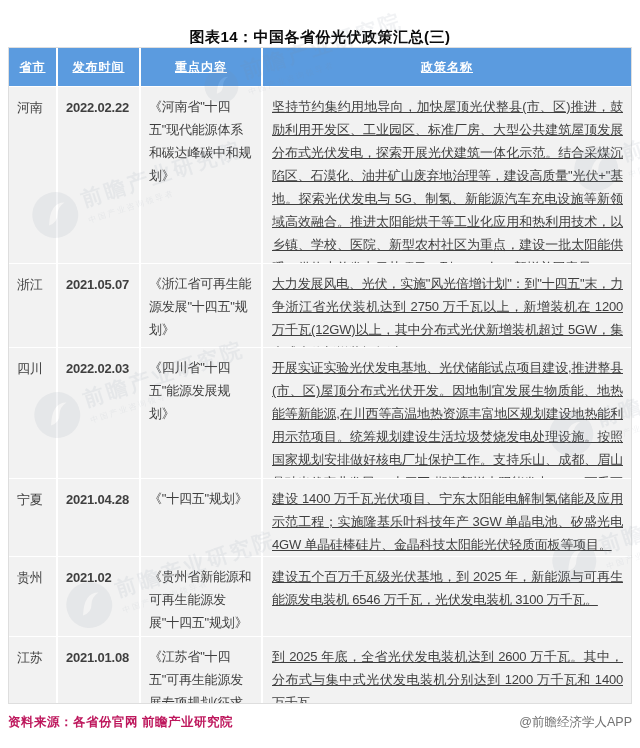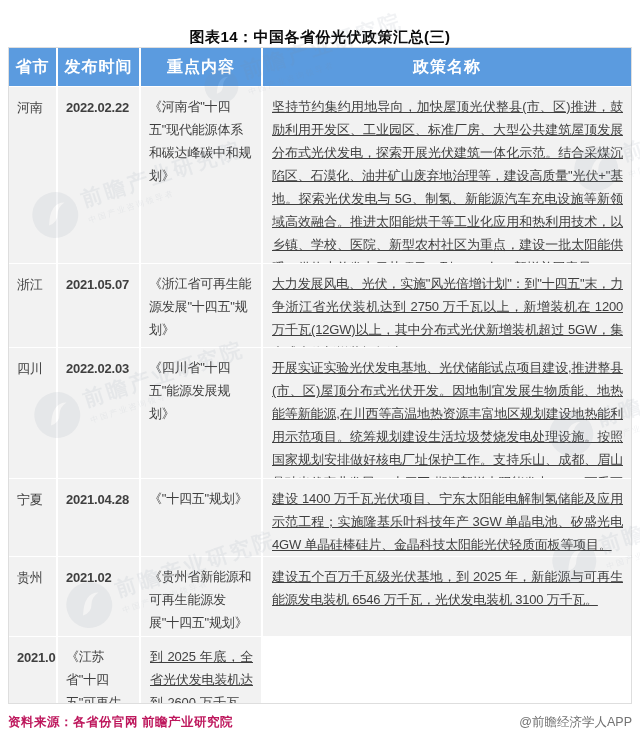--- a/index.html
+++ b/index.html
@@ -22,23 +22,24 @@
     position: absolute; top: 47px; left: 8px; width: 624px;
     display: grid;
     grid-template-columns: 47px 81px 120px 1fr;
     column-gap: 2px; row-gap: 1px;
     background: #ffffff;
     border: 1px solid #dedede;
   }
   .th {
     background: var(--header-bg, #5b9bdf);
     color: var(--header-text, #ffffff);
-    font-size: 16px; font-weight: 600;
+    font-size: 12px; font-weight: 600;
     display: flex; align-items: center; justify-content: center;
     letter-spacing: 1px;
+    text-decoration: underline;
   }
   .td {
     background: var(--row-bg, #f2f2f2);
     font-size: 13px; line-height: 23px;
     overflow: hidden;
     padding: 8px 6px 4px 8px;
     letter-spacing: -0.2px;
   }
   .c-prov { padding-top: 9px; }
   .c-date { white-space: nowrap; padding-top: 9px; padding-right: 2px; font-weight: bold; }
@@ -104,20 +105,21 @@
     <div class="td c-prov">宁夏</div>
     <div class="td c-date">2021.04.28</div>
     <div class="td c-policy">《"十四五"规划》</div>
     <div class="td c-content">建设 1400 万千瓦光伏项目、宁东太阳能电解制氢储能及应用示范工程；实施隆基乐叶科技年产 3GW 单晶电池、矽盛光电 4GW 单晶硅棒硅片、金晶科技太阳能光伏轻质面板等项目。</div>
 
     <div class="td c-prov">贵州</div>
     <div class="td c-date">2021.02</div>
     <div class="td c-policy">《贵州省新能源和可再生能源发展"十四五"规划》</div>
     <div class="td c-content">建设五个百万千瓦级光伏基地，到 2025 年，新能源与可再生能源发电装机 6546 万千瓦，光伏发电装机 3100 万千瓦。</div>
 
+    <div class="td c-prov">江苏</div>
     <div class="td c-date">2021.01.08</div>
     <div class="td c-policy">《江苏省"十四五"可再生能源发展专项规划(征求意见稿)》</div>
     <div class="td c-content">到 2025 年底，全省光伏发电装机达到 2600 万千瓦。其中，分布式与集中式光伏发电装机分别达到 1200 万千瓦和 1400 万千瓦。</div>
   </div>
 
   <div class="watermark-layer">
     <div class="wm wm1">
       <svg width="34" height="34" viewBox="0 0 40 40">
           <circle cx="20" cy="20" r="20" fill="currentColor"></circle>
           <path d="M12 27 Q19 8 31 12 Q24 14 22 20 Q20 27 12 27 Z" fill="#ffffff"></path>

